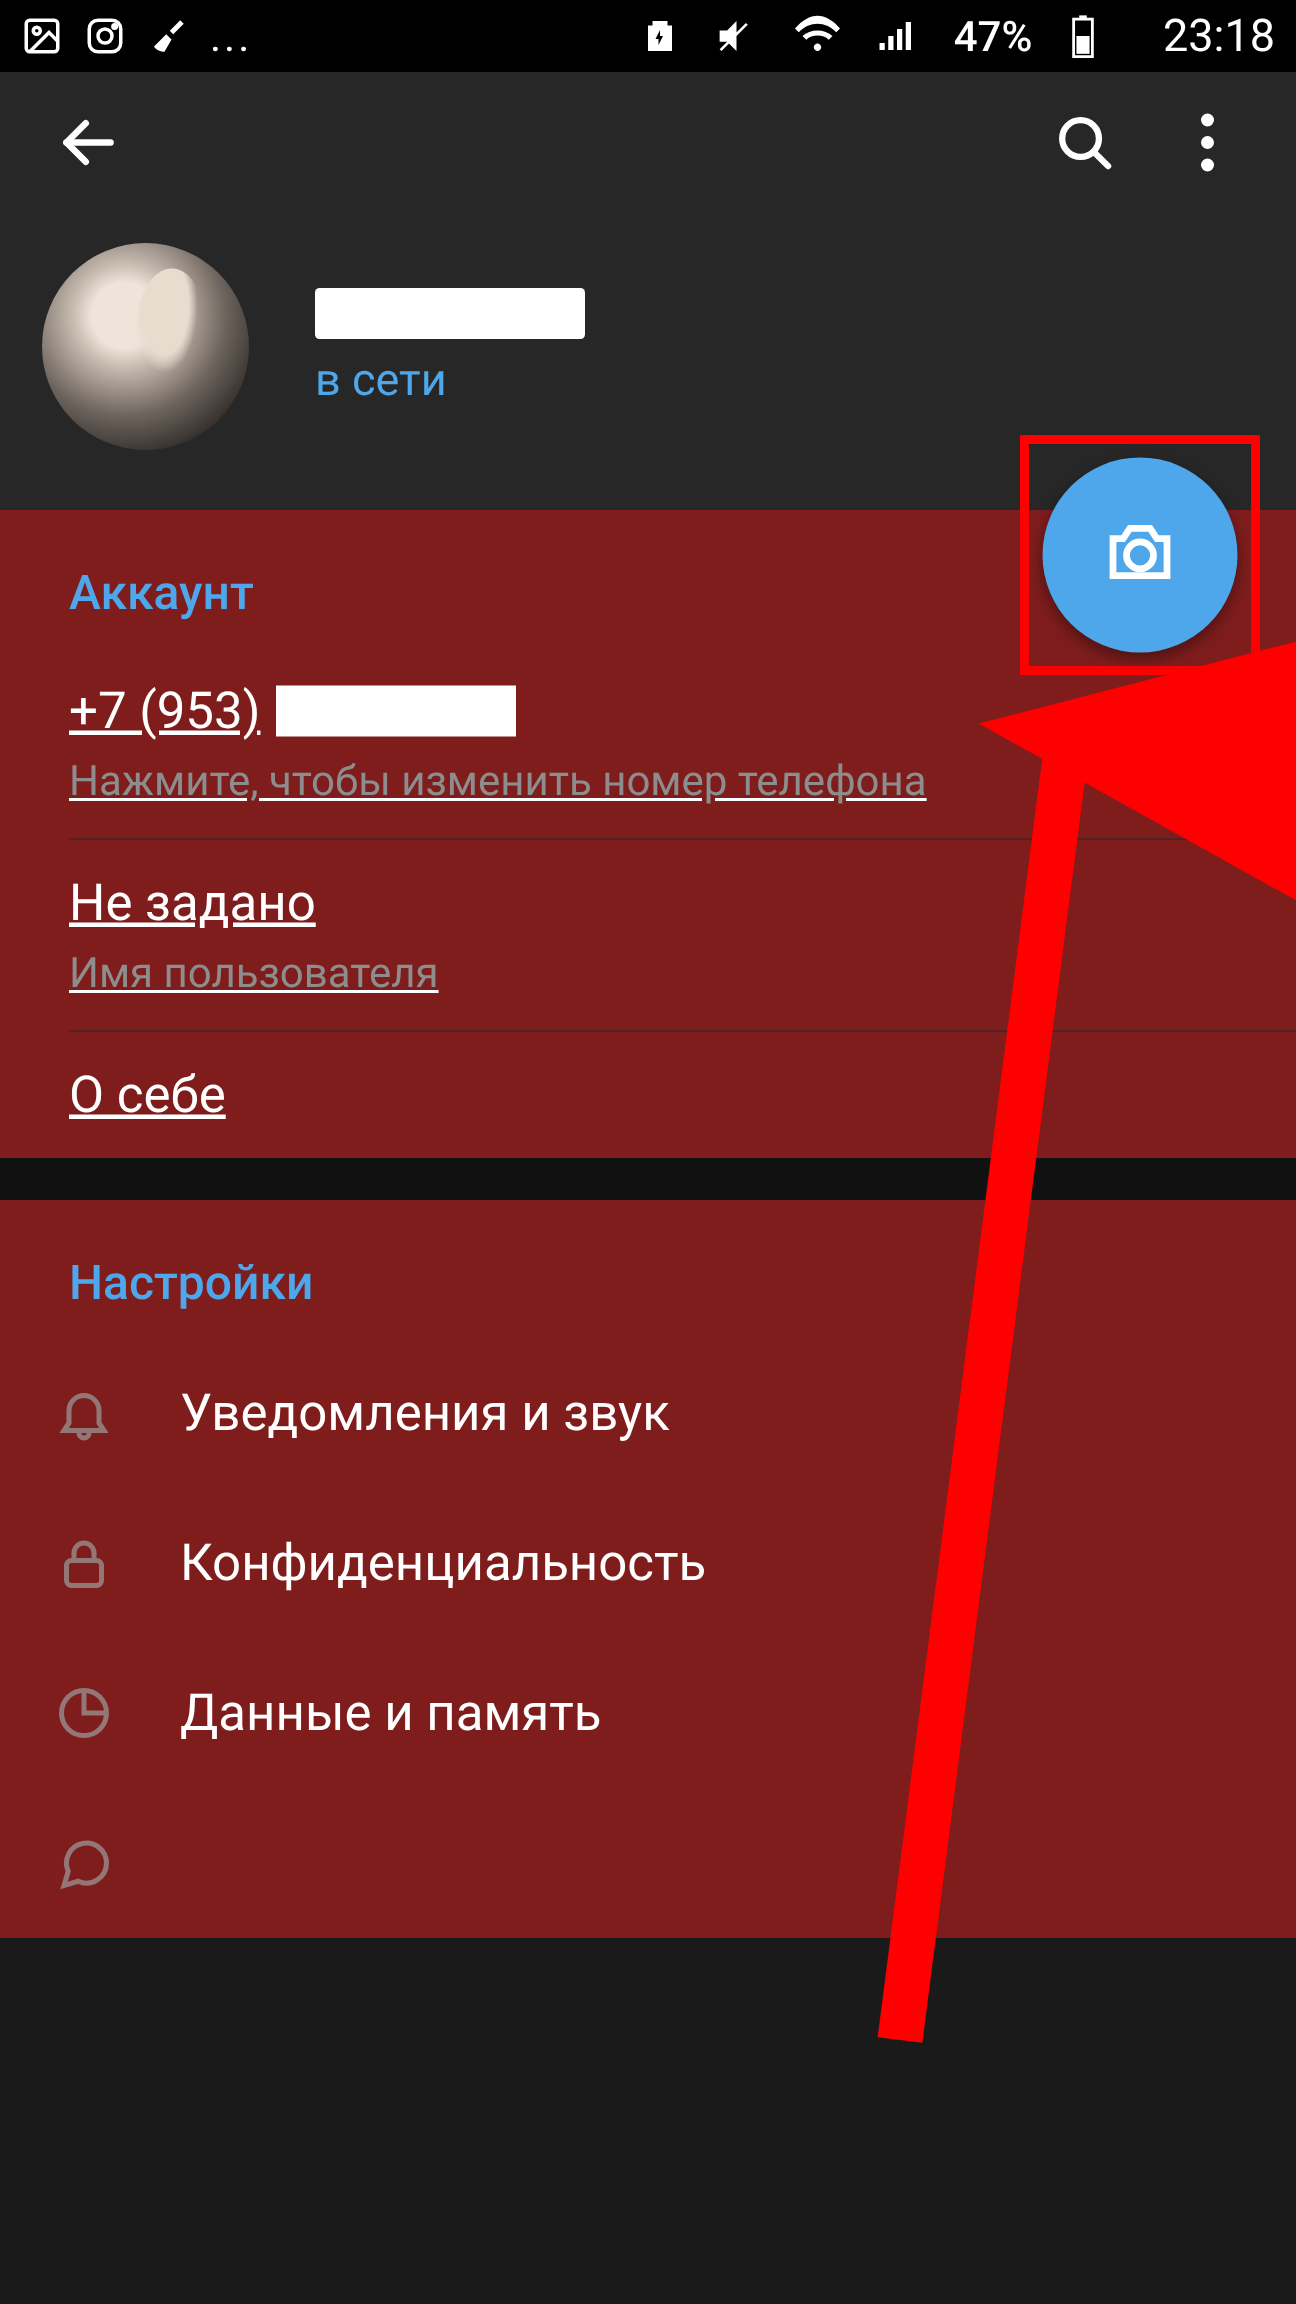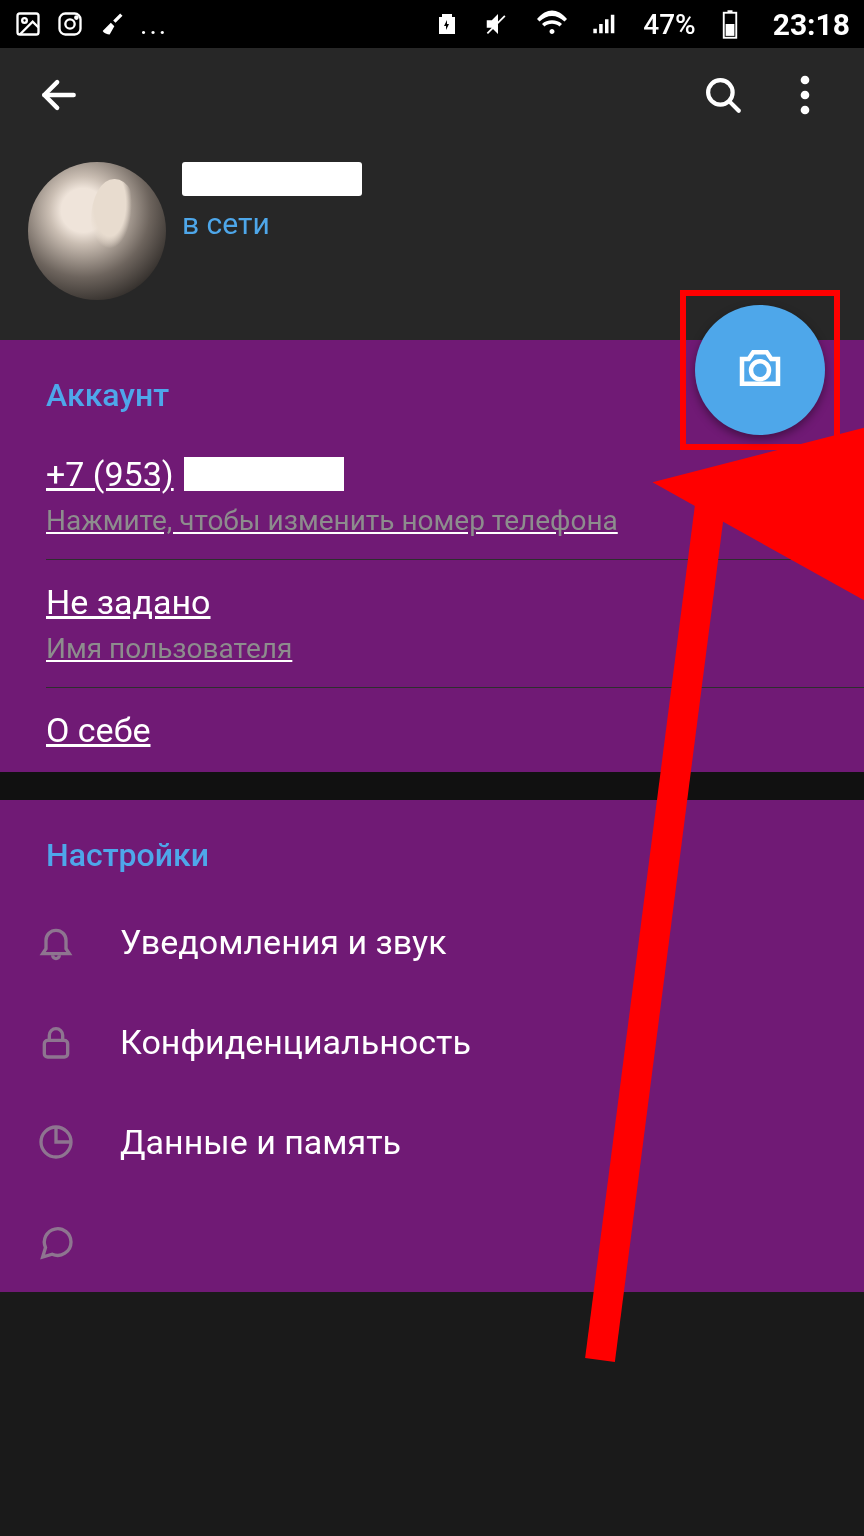--- a/index.html
+++ b/index.html
@@ -5,42 +5,42 @@
   * { margin: 0; padding: 0; box-sizing: border-box; }
   html, body { width: 864px; height: 1536px; background: #000; color: #fff; font-family: -apple-system, Roboto, "Helvetica Neue", Arial, sans-serif; }
   .screen { width: 864px; height: 1536px; background: #1a1a1a; position: relative; overflow: hidden; }
 
   
   .status-bar { height: 48px; background: #000; display: flex; align-items: center; padding: 0 14px; color: #fff; font-size: 28px; }
   .status-left { display: flex; align-items: center; gap: 14px; }
   .status-right { margin-left: auto; display: flex; align-items: center; gap: 24px; }
   .status-icon svg { display: block; }
   .batt-text { font-size: 28px; font-weight: 500; }
-  .clock { font-size: 30px; font-weight: 700; margin-left: 9px; }
+  .clock { font-size: 30px; font-weight: 400; margin-left: 19px; }
 
   
   .header { height: 94px; background: #272727; display: flex; align-items: center; padding: 0 28px; }
   .header .spacer { flex: 1; }
   .icon-btn { width: 62px; height: 62px; display: flex; align-items: center; justify-content: center; }
   .icon-btn svg { display: block; }
 
   
-  .profile { background: #272727; padding: 20px 28px 40px 28px; display: flex; align-items: flex-start; gap: 16px; position: relative; }
+  .profile { background: #272727; padding: 20px 28px 40px 28px; display: flex; align-items: center; gap: 44px; position: relative; }
   .avatar { width: 138px; height: 138px; border-radius: 50%; background: radial-gradient(circle at 40% 35%, #efe4da 0 18%, #c9bdb2 28%, #6d645d 55%, #2e2a27 80%); flex-shrink: 0; overflow: hidden; position: relative; }
   .avatar::after{ content:""; position:absolute; left:46%; top:12%; width:34%; height:60%; background: radial-gradient(ellipse at 40% 30%, #e8dccf 0 40%, transparent 55%); border-radius:50%; }
   .profile-text { display: flex; flex-direction: column; gap: 10px; }
   .name-redact { width: 180px; height: 34px; background: #fff; border-radius: 3px; }
   .online { color: #4ea7ea; font-size: 30px; }
 
   
   .fab-wrap { position: absolute; right: 24px; top: 290px; width: 160px; height: 160px; border: 6px solid #ff0000; display:flex; align-items:center; justify-content:center; }
   .fab { width: 130px; height: 130px; border-radius: 50%; background: #4ea7ea; display:flex; align-items:center; justify-content:center; box-shadow: 0 4px 10px rgba(0,0,0,.4); }
 
   
-  .section { background: #701a75; }
+  .section { background: #7f1d1d; }
   .section-title { color: #4ea7ea; font-size: 32px; font-weight: 500; padding: 36px 46px 18px 46px; }
 
   
   .acct-item { padding: 22px 46px 22px 46px; text-decoration: underline; }
   .acct-value { color: #fff; font-size: 34px; display:flex; align-items:center; gap:10px; }
   .acct-sub { color: #8d8d8d; font-size: 28px; margin-top: 10px; }
   .redact-inline { display:inline-block; width: 160px; height: 34px; background:#fff; vertical-align: middle; }
   .divider { height: 1px; background: #2e2e2e; margin-left: 46px; }
   .gap-divider { height: 28px; background: #111; }
 

